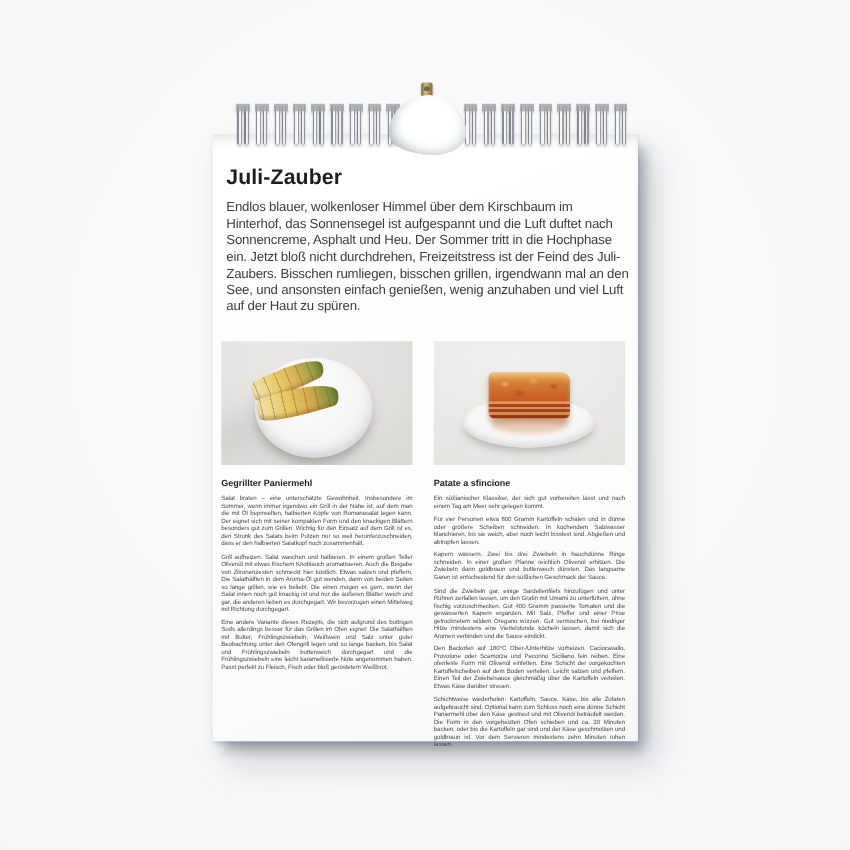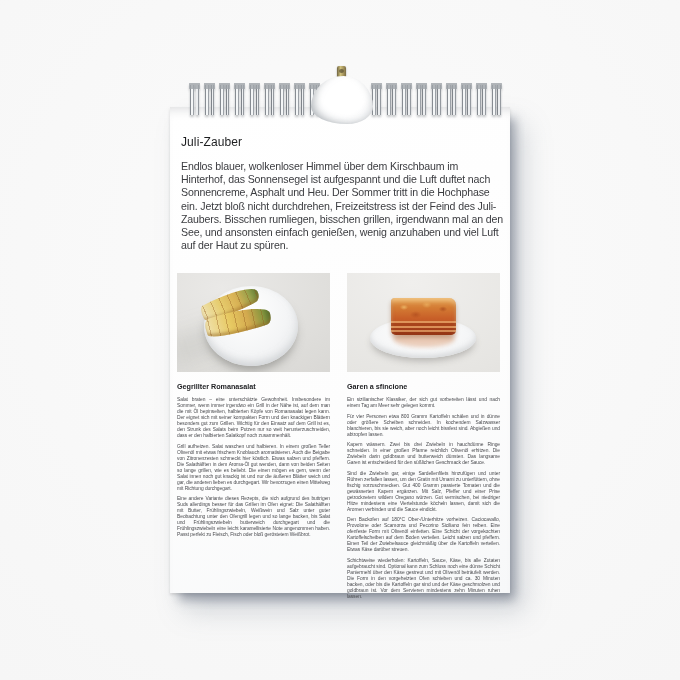--- a/index.html
+++ b/index.html
@@ -57,21 +57,21 @@
   }
   .rings-left{left:187px;width:145px;}
   .rings-right{left:369px;width:135px;}
   .rings::before{content:"";position:absolute;left:0;right:0;top:-2px;height:6px;
     background:repeating-linear-gradient(90deg,
       transparent 0 2px, rgba(160,165,170,.8) 2px 13px, transparent 13px 15px);
     border-radius:3px;}
 
   
   .page-inner{position:absolute;inset:0;padding:26px 10px 0 11px;box-sizing:border-box;}
-  h1.title{margin:0;font-size:12px;line-height:18px;font-weight:normal;color:#1d1e20;letter-spacing:.1px;}
+  h1.title{margin:0;font-size:17px;line-height:18px;font-weight:bold;color:#1d1e20;letter-spacing:.1px;}
   p.intro{margin:9px 0 13px;width:322px;font-size:10.6px;line-height:13.2px;color:#3b3c40;letter-spacing:-.15px;}
 
   
   .photos{position:absolute;left:7px;top:166px;display:flex;gap:17px;}
   .photo{width:153px;height:99px;position:relative;overflow:hidden;}
   .photo-left{background:radial-gradient(130% 130% at 30% 15%, #eae9e7 0%, #dfdedb 55%, #d6d5d2 100%);}
   .photo-left::before{content:"";position:absolute;left:-10px;top:52px;width:90px;height:30px;
     background:rgba(200,199,196,.5);filter:blur(9px);transform:rotate(-18deg);}
   .photo-right{background:radial-gradient(130% 140% at 42% 10%, #f0efed 0%, #e6e5e2 70%, #e0dfdc 100%);}
 
@@ -137,27 +137,27 @@
         </div>
         <div class="photo photo-right">
           <div class="plate-r"></div>
           <div class="sauce"></div>
           <div class="slab"></div>
         </div>
       </div>
 
       <div class="columns">
         <section class="col">
-          <h2 class="recipe-title">Gegrillter Romanasalat</h2>
+          <h2 class="recipe-title">Gegrillter Paniermehl</h2>
           <p>Salat braten – eine unterschätzte Gewohnheit. Insbesondere im Sommer, wenn immer irgendwo ein Grill in der Nähe ist, auf dem man die mit Öl bepinselten, halbierten Köpfe von Romanasalat legen kann. Der eignet sich mit seiner kompakten Form und den knackigen Blättern besonders gut zum Grillen. Wichtig für den Einsatz auf dem Grill ist es, den Strunk des Salats beim Putzen nur so weit herunterzuschneiden, dass er den halbierten Salatkopf noch zusammenhält.</p>
           <p>Grill aufheizen. Salat waschen und halbieren. In einem großen Teller Olivenöl mit etwas frischem Knoblauch aromatisieren. Auch die Beigabe von Zitronenzesten schmeckt hier köstlich. Etwas salzen und pfeffern. Die Salathälften in dem Aroma-Öl gut wenden, dann von beiden Seiten so lange grillen, wie es beliebt. Die einen mögen es gern, wenn der Salat innen noch gut knackig ist und nur die äußeren Blätter weich und gar, die anderen lieben es durchgegart. Wir bevorzugen einen Mittelweg mit Richtung durchgegart.</p>
           <p>Eine andere Variante dieses Rezepts, die sich aufgrund des buttrigen Suds allerdings besser für das Grillen im Ofen eignet: Die Salathälften mit Butter, Frühlingszwiebeln, Weißwein und Salz unter guter Beobachtung unter den Ofengrill legen und so lange backen, bis Salat und Frühlingszwiebeln butterweich durchgegart und die Frühlingszwiebeln eine leicht karamellisierte Note angenommen haben. Passt perfekt zu Fleisch, Fisch oder bloß geröstetem Weißbrot.</p>
         </section>
         <section class="col">
-          <h2 class="recipe-title">Garen a sfincione</h2>
+          <h2 class="recipe-title">Patate a sfincione</h2>
           <p>Ein sizilianischer Klassiker, der sich gut vorbereiten lässt und nach einem Tag am Meer sehr gelegen kommt.</p>
           <p>Für vier Personen etwa 800 Gramm Kartoffeln schälen und in dünne oder größere Scheiben schneiden. In kochendem Salzwasser blanchieren, bis sie weich, aber noch leicht bissfest sind. Abgießen und abtropfen lassen.</p>
           <p>Kapern wässern. Zwei bis drei Zwiebeln in hauchdünne Ringe schneiden. In einer großen Pfanne reichlich Olivenöl erhitzen. Die Zwiebeln darin goldbraun und butterweich dünsten. Das langsame Garen ist entscheidend für den süßlichen Geschmack der Sauce.</p>
           <p>Sind die Zwiebeln gar, einige Sardellenfilets hinzufügen und unter Rühren zerfallen lassen, um den Gratin mit Umami zu unterfüttern, ohne fischig vorzuschmecken. Gut 400 Gramm passierte Tomaten und die gewässerten Kapern ergänzen. Mit Salz, Pfeffer und einer Prise getrocknetem wildem Oregano würzen. Gut vermischen, bei niedriger Hitze mindestens eine Viertelstunde köcheln lassen, damit sich die Aromen verbinden und die Sauce eindickt.</p>
           <p>Den Backofen auf 180°C Ober-/Unterhitze vorheizen. Caciocavallo, Provolone oder Scamorza und Pecorino Siciliano fein reiben. Eine ofenfeste Form mit Olivenöl einfetten. Eine Schicht der vorgekochten Kartoffelscheiben auf dem Boden verteilen. Leicht salzen und pfeffern. Einen Teil der Zwiebelsauce gleichmäßig über die Kartoffeln verteilen. Etwas Käse darüber streuen.</p>
           <p>Schichtweise wiederholen: Kartoffeln, Sauce, Käse, bis alle Zutaten aufgebraucht sind. Optional kann zum Schluss noch eine dünne Schicht Paniermehl über den Käse gestreut und mit Olivenöl beträufelt werden. Die Form in den vorgeheizten Ofen schieben und ca. 30 Minuten backen, oder bis die Kartoffeln gar sind und der Käse geschmolzen und goldbraun ist. Vor dem Servieren mindestens zehn Minuten ruhen lassen.</p>
         </section>
       </div>
 
     </div>

